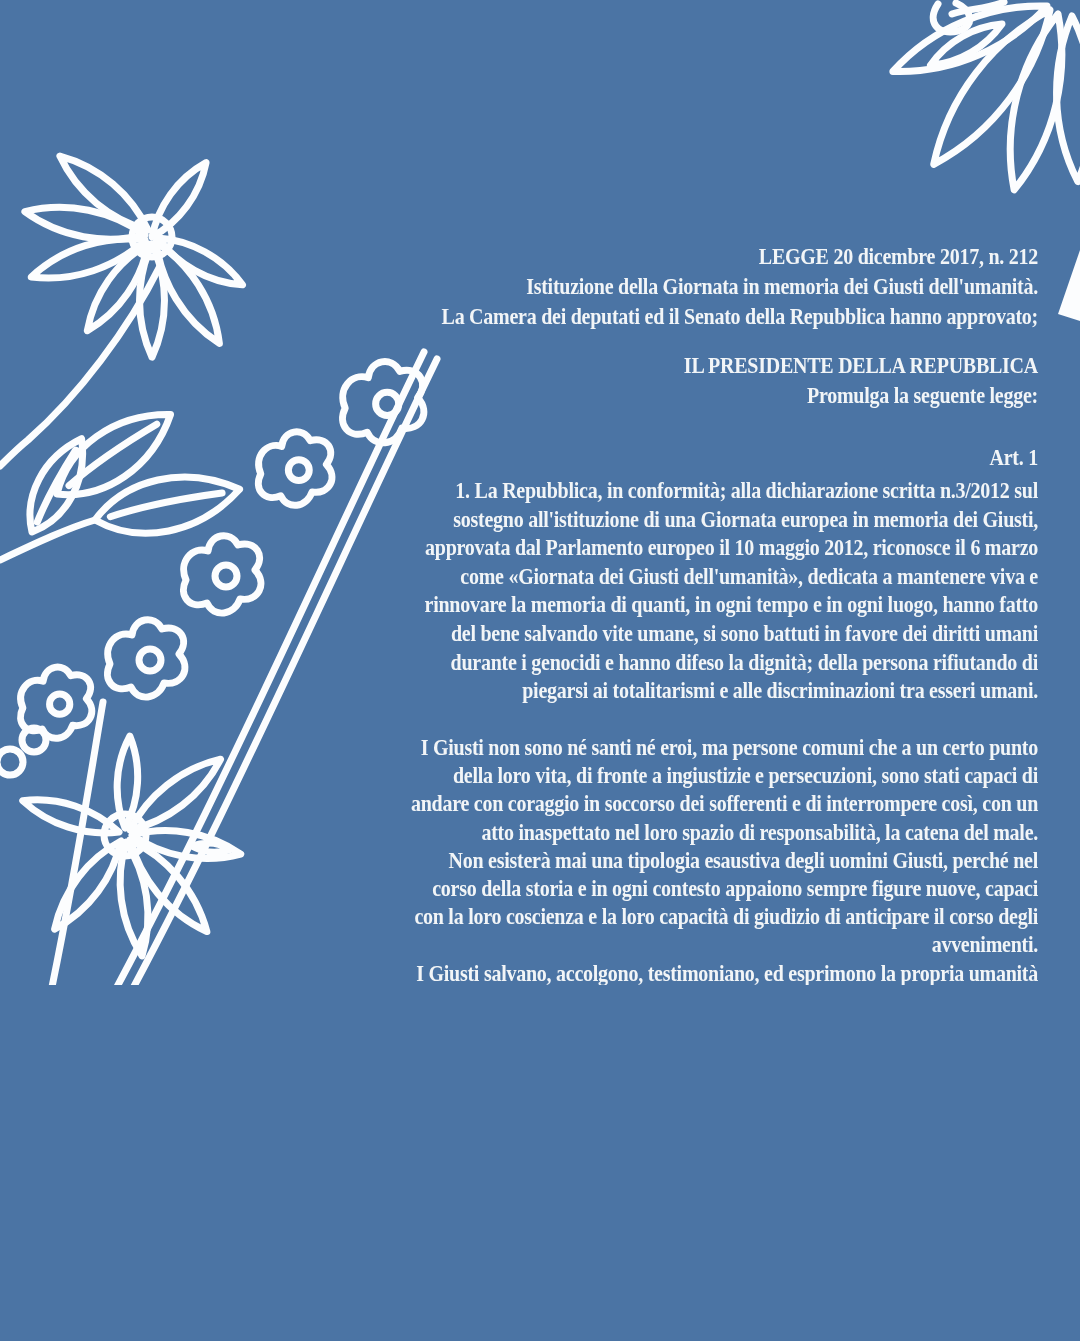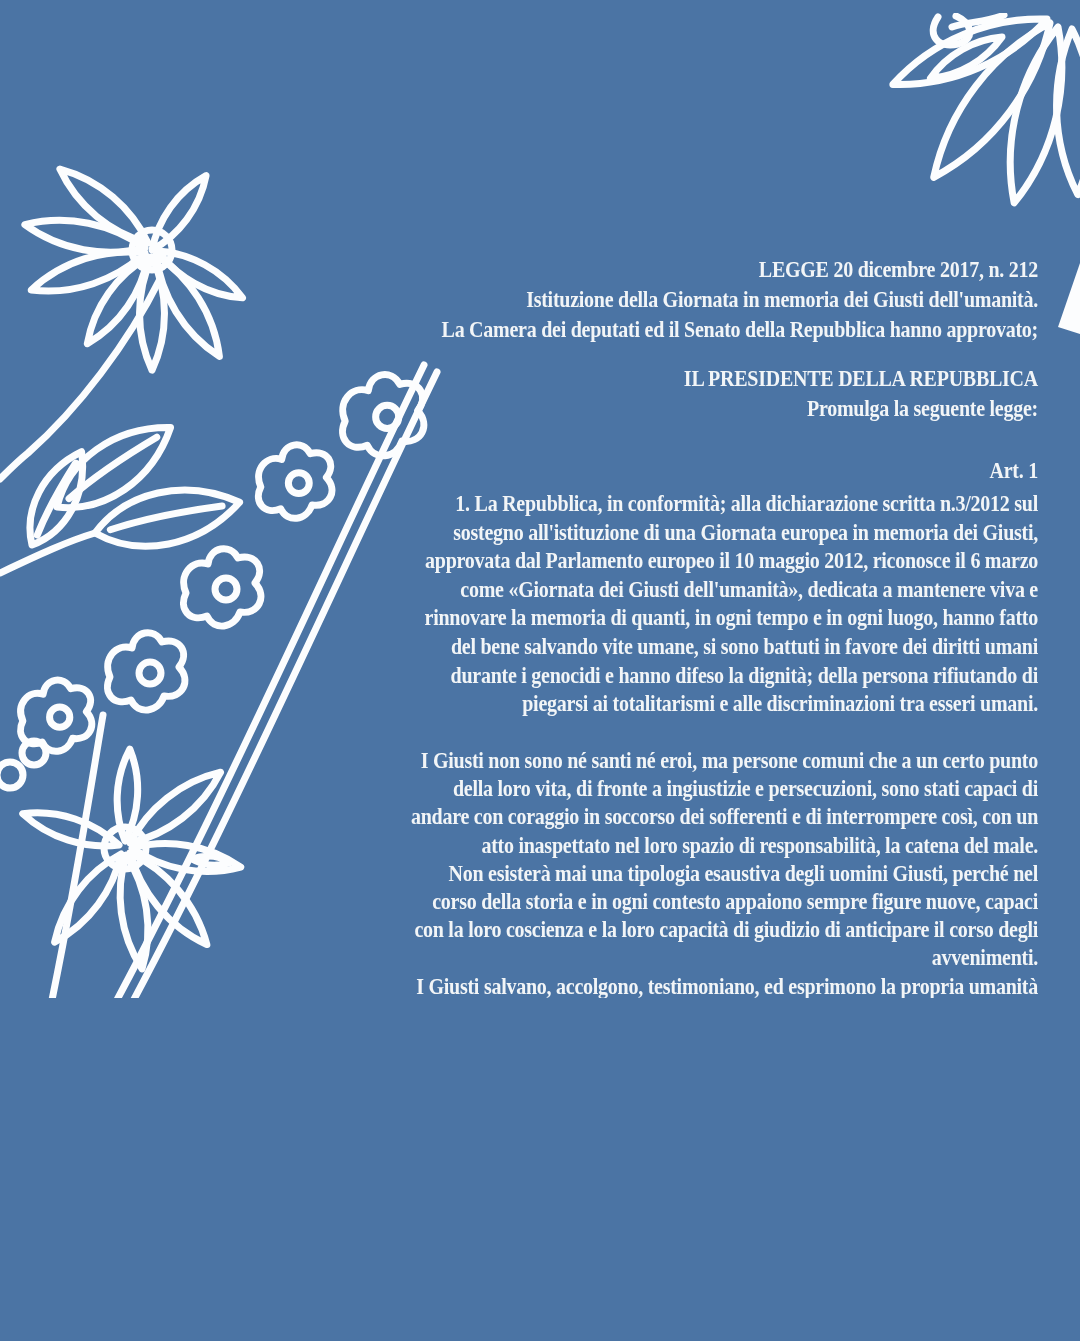--- a/index.html
+++ b/index.html
@@ -1,20 +1,19 @@
 <!DOCTYPE html>
 <html><head>
 <meta charset="utf-8">
 <style>
   html,body{margin:0;padding:0;background:#4b74a4;}
   #poster{
     position:relative;width:1080px;height:985px;overflow:hidden;
     background:#4b74a4;
     font-family:"Liberation Serif",serif;
-    margin-top:13px;
   }
   
   .txtblock{
     position:absolute;right:42px;width:1000px;
     text-align:right;color:#f2f5f7;font-weight:bold;
     white-space:pre-line;letter-spacing:-0.3px;
     transform:scaleX(0.87);transform-origin:100% 0;
     margin:0;
   }
   .t-heading{top:242px;font-size:23px;line-height:30px;}

